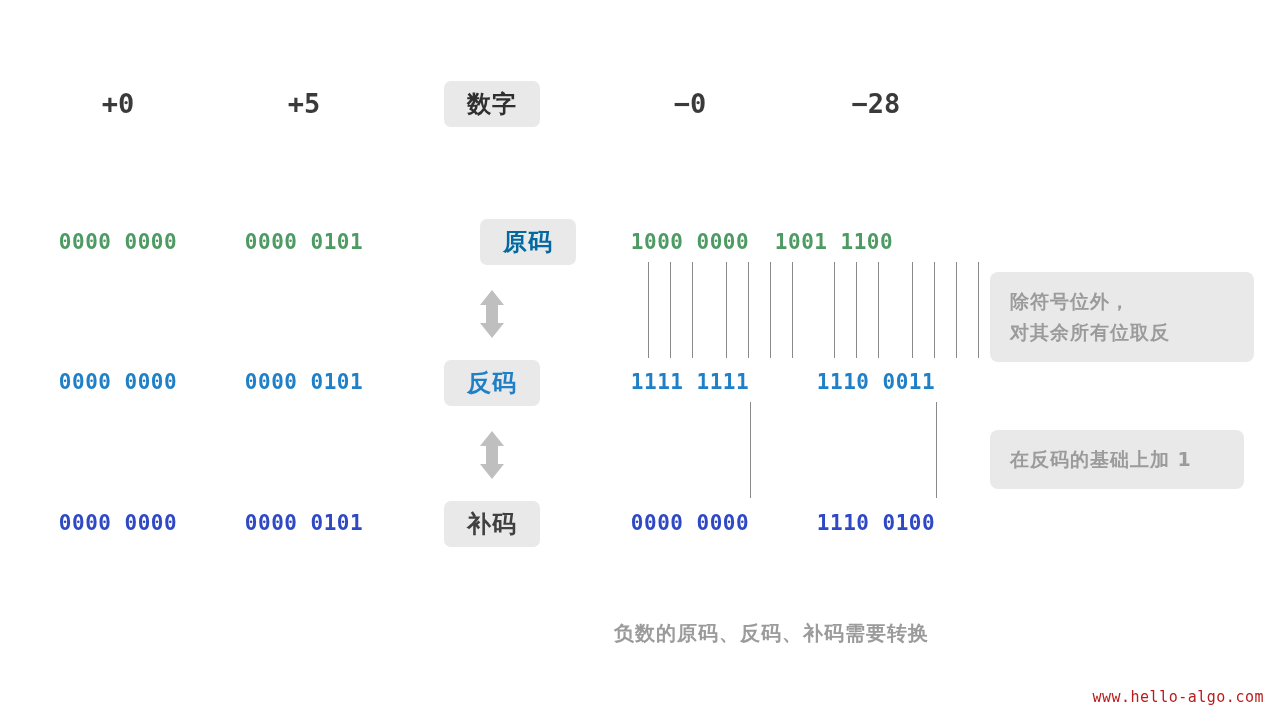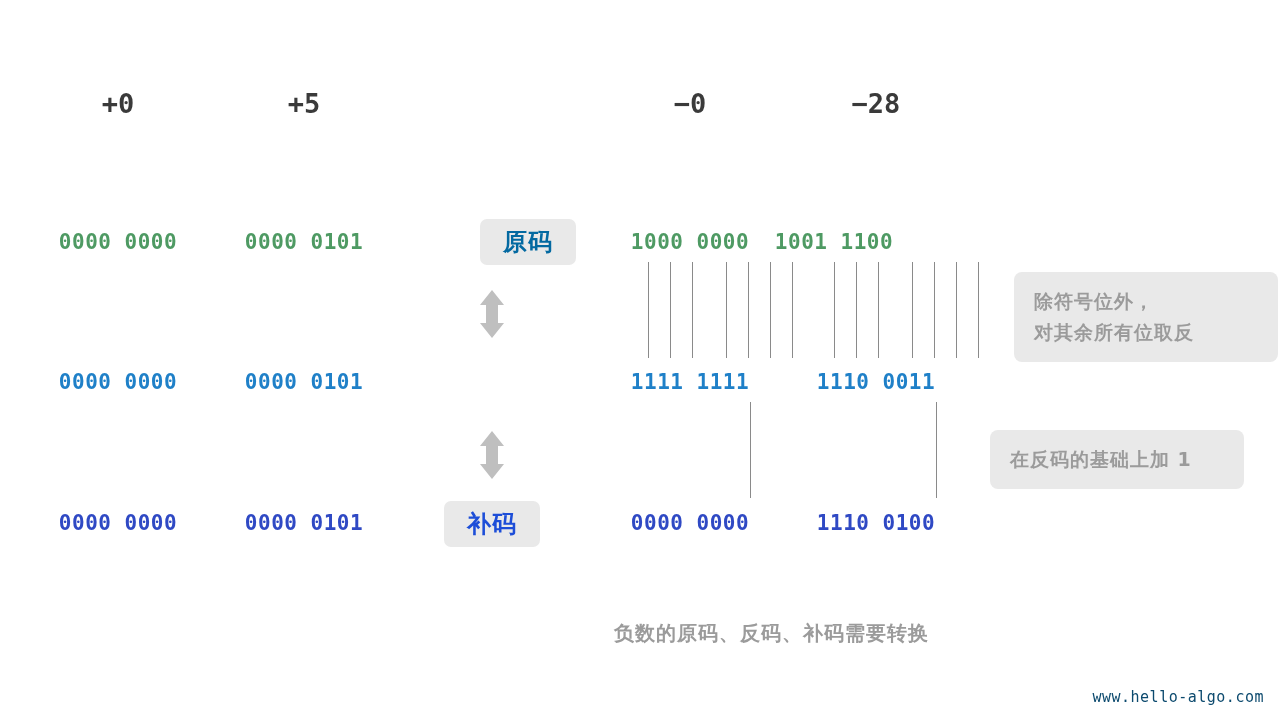--- a/index.html
+++ b/index.html
@@ -63,21 +63,21 @@
     line-height: 46px;
     text-align: center;
     font-size: 24px;
     font-weight: bold;
     transform: translateX(-50%);
     letter-spacing: 1px;
   }
   .badge.b-dark   { color: #2f2f2f; }
   .badge.b-green  { color: #0369a1; margin-left: 36px; }
   .badge.b-blue   { color: #1f80c8; }
-  .badge.b-indigo { color: #1d4ed8; }
+  .badge.b-indigo { color: #404040; }
 
   
   .dbl-arrow {
     position: absolute;
     transform: translateX(-50%);
     width: 30px;
     height: 48px;
   }
   .dbl-arrow svg { display: block; }
 
@@ -110,37 +110,39 @@
     font-weight: bold;
     letter-spacing: 1px;
     white-space: nowrap;
   }
 
   
   .watermark {
     position: absolute;
     right: 16px;
     bottom: 14px;
-    color: #0c4a6e;
+    color: #b91c1c;
     font-family: "DejaVu Sans Mono", "Liberation Mono", monospace;
     font-size: 15px;
     letter-spacing: 0.5px;
   }
 </style>
 </head>
 <body>
 
 <div class="stage">
 
   <div class="cell num" style="left:118px; top:88px;">+0</div>
   <div class="cell num" style="left:304px; top:88px;">+5</div>
   <div class="cell num" style="left:690px; top:88px;">−0</div>
   <div class="cell num" style="left:876px; top:88px;">−28</div>
 
+  <div class="badge b-dark" style="left:492px; top:81px;">数字</div>
   <div class="badge b-green" style="left:492px; top:219px;">原码</div>
+  <div class="badge b-blue" style="left:492px; top:360px;">反码</div>
   <div class="badge b-indigo" style="left:492px; top:501px;">补码</div>
 
   <div class="dbl-arrow" style="left:492px; top:290px;">
     <svg width="30" height="48" viewBox="0 0 30 48">
       <polygon points="15,0 27,15 21,15 21,33 27,33 15,48 3,33 9,33 9,15 3,15" fill="#bfbfbf"></polygon>
     </svg>
   </div>
   <div class="dbl-arrow" style="left:492px; top:431px;">
     <svg width="30" height="48" viewBox="0 0 30 48">
       <polygon points="15,0 27,15 21,15 21,33 27,33 15,48 3,33 9,33 9,15 3,15" fill="#bfbfbf"></polygon>
@@ -177,21 +179,21 @@
       <div class="vline" style="left: 934px; top: 262px; height: 96px;"></div>
       <div class="vline" style="left: 956px; top: 262px; height: 96px;"></div>
       <div class="vline" style="left: 978px; top: 262px; height: 96px;"></div>
     </div>
 
   <div id="carry-lines">
       <div class="vline" style="left: 750px; top: 402px; height: 96px;"></div>
       <div class="vline" style="left: 936px; top: 402px; height: 96px;"></div>
     </div>
 
-  <div class="note" style="left:990px; top:272px; width:224px;margin-left:24px;">
+  <div class="note" style="left:990px; top:272px; width:224px;">
     <span class="line">除符号位外，</span>
     <span class="line">对其余所有位取反</span>
   </div>
 
   <div class="note" style="left:990px; top:430px; width:214px;border-radius:8px;">
     <span class="line">在反码的基础上加 1</span>
   </div>
 
   <div class="caption" style="left:614px; top:620px;">负数的原码、反码、补码需要转换</div>
 

